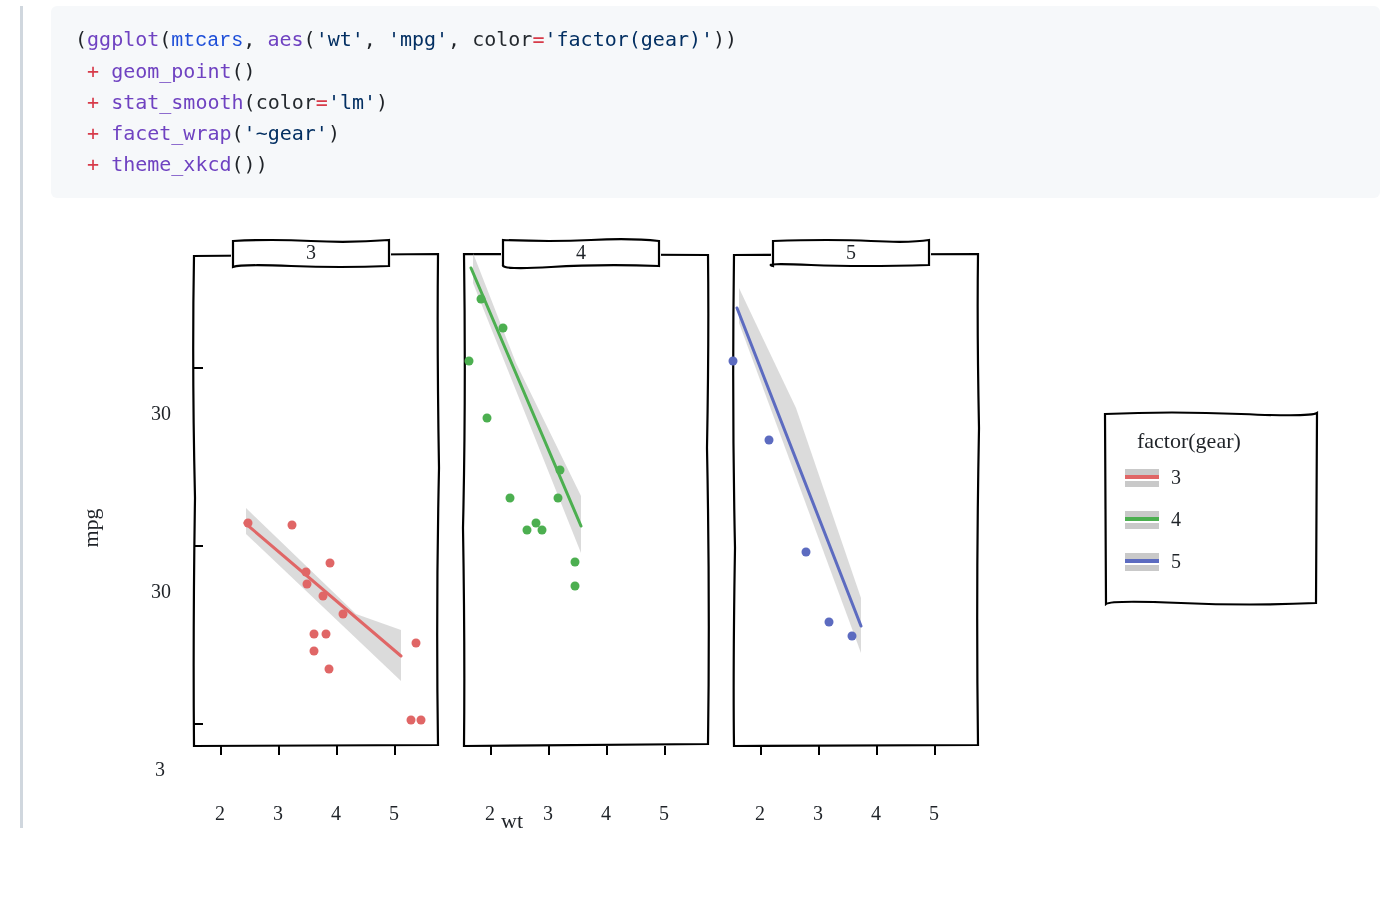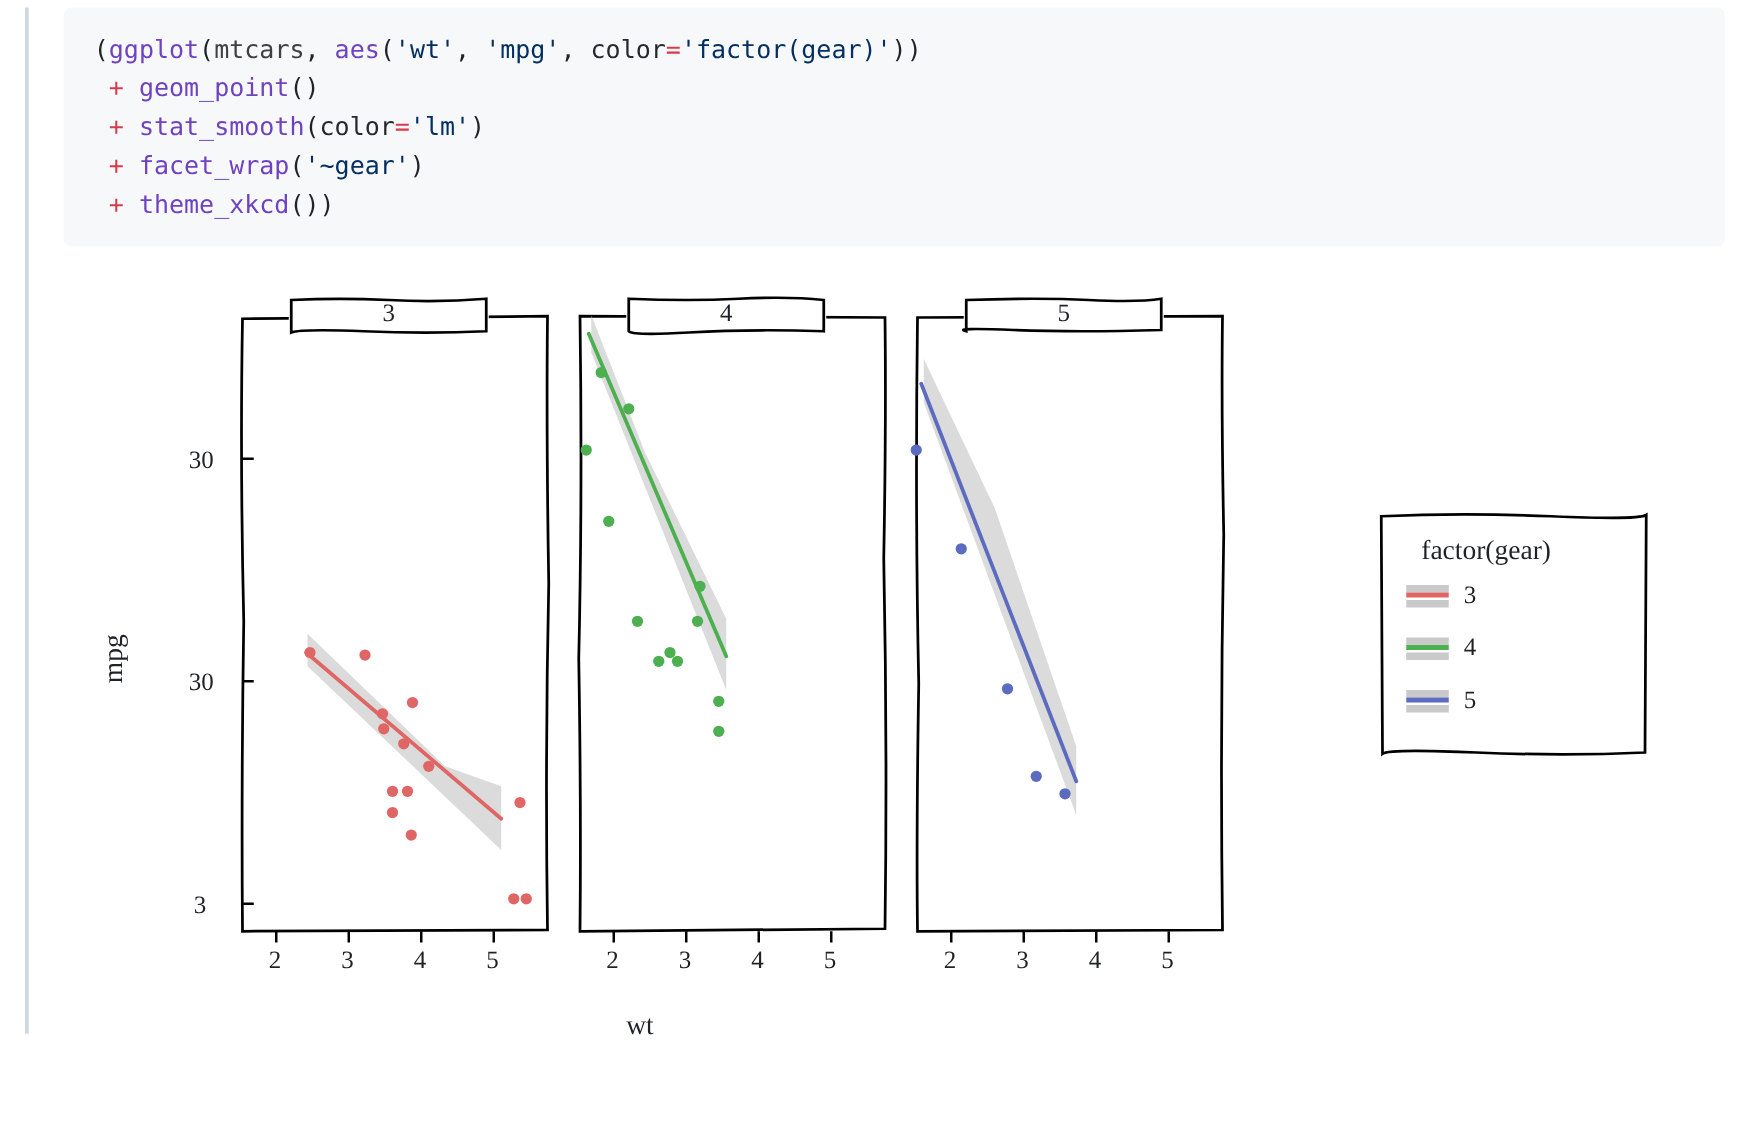--- a/index.html
+++ b/index.html
@@ -3,29 +3,29 @@
 <meta charset="utf-8">
 <style>
   html,body{margin:0;padding:0;background:#fff;font-family:"Segoe UI",Arial,sans-serif;color:#1f2328;}
   .wrap{width:1400px;height:915px;box-sizing:border-box;padding:0 20px 20px 20px;}
   .indent{border-left:3px solid #d0d7de;padding-left:28px;}
   .code-block{background:#f6f8fa;border-radius:6px;padding:18px 24px;margin:6px 0 30px 0;
     font-family:ui-monospace,SFMono-Regular,Menlo,Consolas,monospace;font-size:20px;line-height:1.55;
     white-space:pre;color:#1f2328;}
   .tk-paren{color:#1f2328;}
   .tk-fn{color:#6f42c1;}
-  .tk-id{color:#404040;}
+  .tk-id{color:#1d4ed8;font-family:Liberation Mono, monospace;}
   .tk-arg{color:#24292e;}
   .tk-str{color:#032f62;}
   .tk-op{color:#d73a49;}
   .plot-area{position:relative;width:1100px;height:600px;margin-left:40px;}
   .ylabel,.xlabel{position:absolute;font-family:"Comic Sans MS","Comic Sans",cursive;font-size:22px;}
   .ylabel{left:-20px;top:50%;transform:translateY(-50%) rotate(-90deg);}
   .xlabel{left:410px;bottom:-6px;}
-  .ytick,.xtick{position:absolute;font-family:"Comic Sans MS","Comic Sans",cursive;font-size:20px;}
+  .ytick,.xtick{position:absolute;font-family:"Comic Sans MS","Comic Sans",cursive;font-size:20px;margin-top:44px;}
   .facet{position:absolute;top:20px;width:250px;height:500px;}
   .facet svg{position:absolute;inset:0;overflow:visible;}
   .facet .strip{position:absolute;top:-10px;left:40px;width:160px;height:30px;background:#fff;text-align:center;
     font-family:"Comic Sans MS","Comic Sans",cursive;font-size:20px;line-height:28px;z-index:3;}
   .facet .strip svg{position:absolute;inset:0;}
   .axis-path{stroke:#000;stroke-width:2.2;fill:none;stroke-linecap:round;}
   .tick-mark{stroke:#000;stroke-width:2;}
   .band{fill:#bdbdbd;fill-opacity:.55;}
   .fit{stroke-width:3;fill:none;stroke-linecap:round;}
   .pt{stroke:none;}

